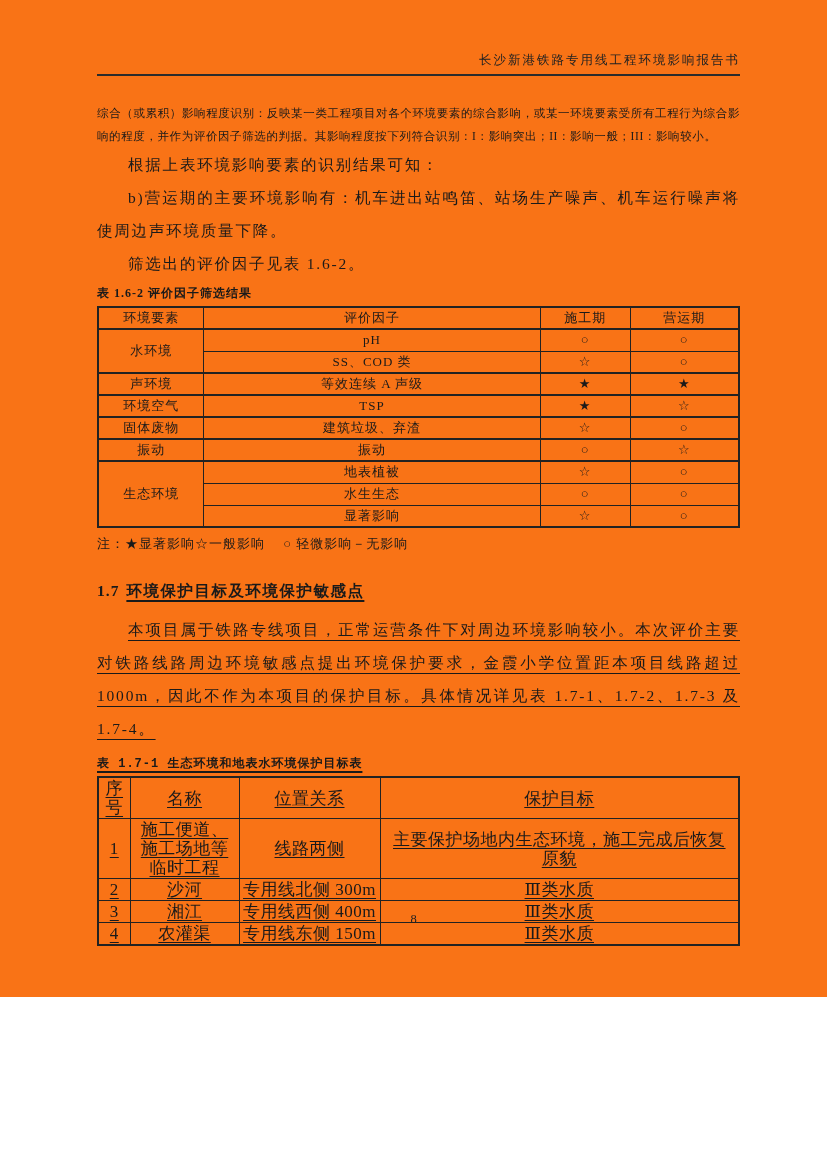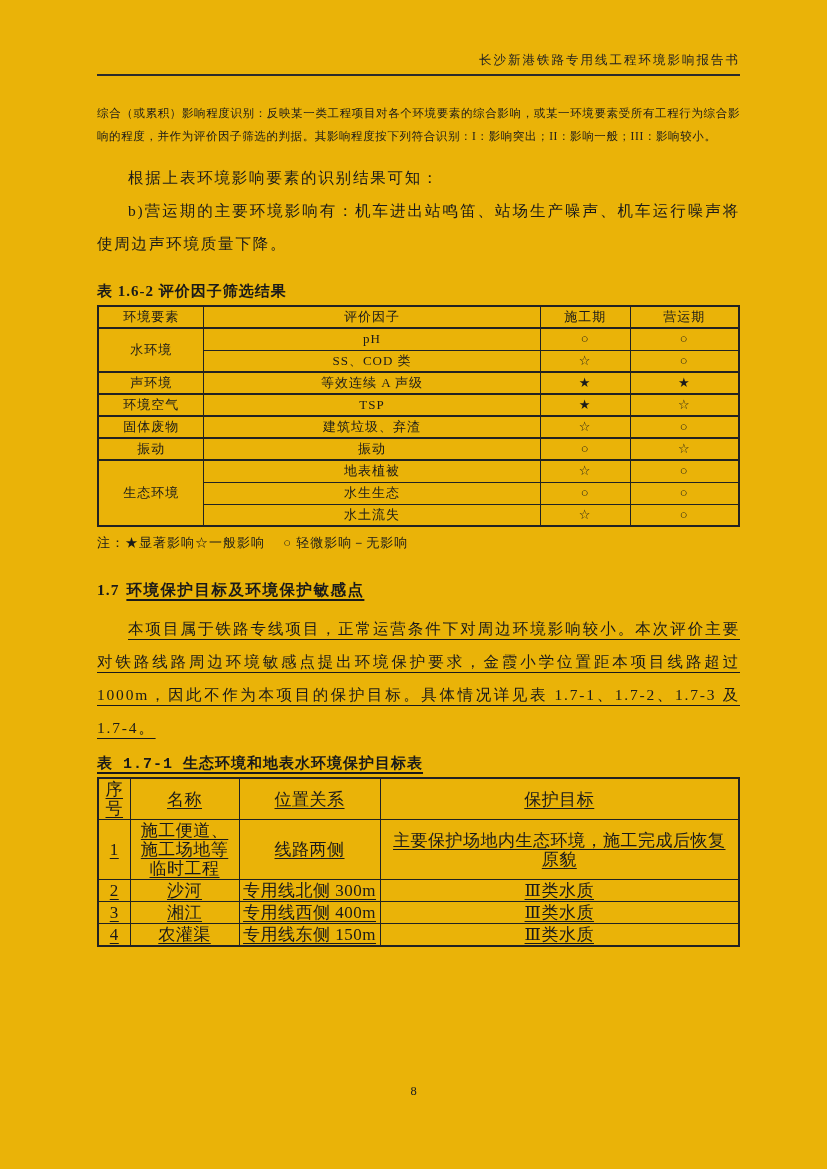--- a/index.html
+++ b/index.html
@@ -1,21 +1,21 @@
 <!DOCTYPE html>
 <html><head>
 <meta charset="utf-8">
 <style>
   * { box-sizing: border-box; }
   html, body { margin: 0; padding: 0; background: #fff; }
   .page {
     position: relative;
     width: 827px;
-    height: 1169px;
-    background: #eab308;
+    height: 997px;
+    background: #f97316;
     color: #1a1a1a;
     font-family: "Liberation Serif", "DejaVu Serif", serif;
     overflow: hidden;
   }
   .content {
     position: absolute;
     left: 97px;
     top: 0;
     width: 643px;
   }
@@ -38,24 +38,24 @@
     text-align: justify;
   }
   .body-para {
     margin: 0;
     font-size: 15.5px;
     line-height: 33px;
     letter-spacing: 1.8px;
     text-align: justify;
   }
   .body-para.indent { text-indent: 2em; }
-  .first-body { margin-top: 13px; }
+  .first-body { }
   .caption {
-    margin: 22px 0 4px 0;
-    font-size: 15px;
+    margin: 5px 0 4px 0;
+    font-size: 12px;
     font-weight: bold;
     letter-spacing: 1px;
   }
   .caption.underlined-caption {
     text-decoration: underline;
     text-underline-offset: 4px;
     text-decoration-thickness: 1.5px;
     font-family: Liberation Mono, monospace;
   }
   table.doc-table {
@@ -132,20 +132,21 @@
 <div class="page">
   <div class="content">
 
     <div class="header-title">长沙新港铁路专用线工程环境影响报告书</div>
     <div class="header-rule"></div>
 
     <p class="small-para">综合（或累积）影响程度识别：反映某一类工程项目对各个环境要素的综合影响，或某一环境要素受所有工程行为综合影响的程度，并作为评价因子筛选的判据。其影响程度按下列符合识别：I：影响突出；II：影响一般；III：影响较小。</p>
 
     <p class="body-para indent first-body">根据上表环境影响要素的识别结果可知：</p>
     <p class="body-para indent">b)营运期的主要环境影响有：机车进出站鸣笛、站场生产噪声、机车运行噪声将使周边声环境质量下降。</p>
+    <p class="body-para indent">筛选出的评价因子见表 1.6-2。</p>
 
     <div class="caption">表 1.6-2 评价因子筛选结果</div>
 
     <table class="doc-table t162">
       <colgroup>
         <col style="width:16.5%">
           <col style="width:52.5%">
           <col style="width:14%">
           <col style="width:17%">
       </colgroup>
@@ -198,21 +199,21 @@
             <td>地表植被</td>
             <td>☆</td>
             <td>○</td>
           </tr>
           <tr>
             <td>水生生态</td>
             <td>○</td>
             <td>○</td>
           </tr>
           <tr>
-            <td>水土流失</td>
+            <td>显著影响</td>
             <td>☆</td>
             <td>○</td>
           </tr>
         </tbody>
     </table>
 
     <div class="note">注：★显著影响☆一般影响　 ○ 轻微影响－无影响</div>
 
     <h2 class="section-heading">
       <span class="sec-num">1.7</span><span class="sec-title">环境保护目标及环境保护敏感点</span>

